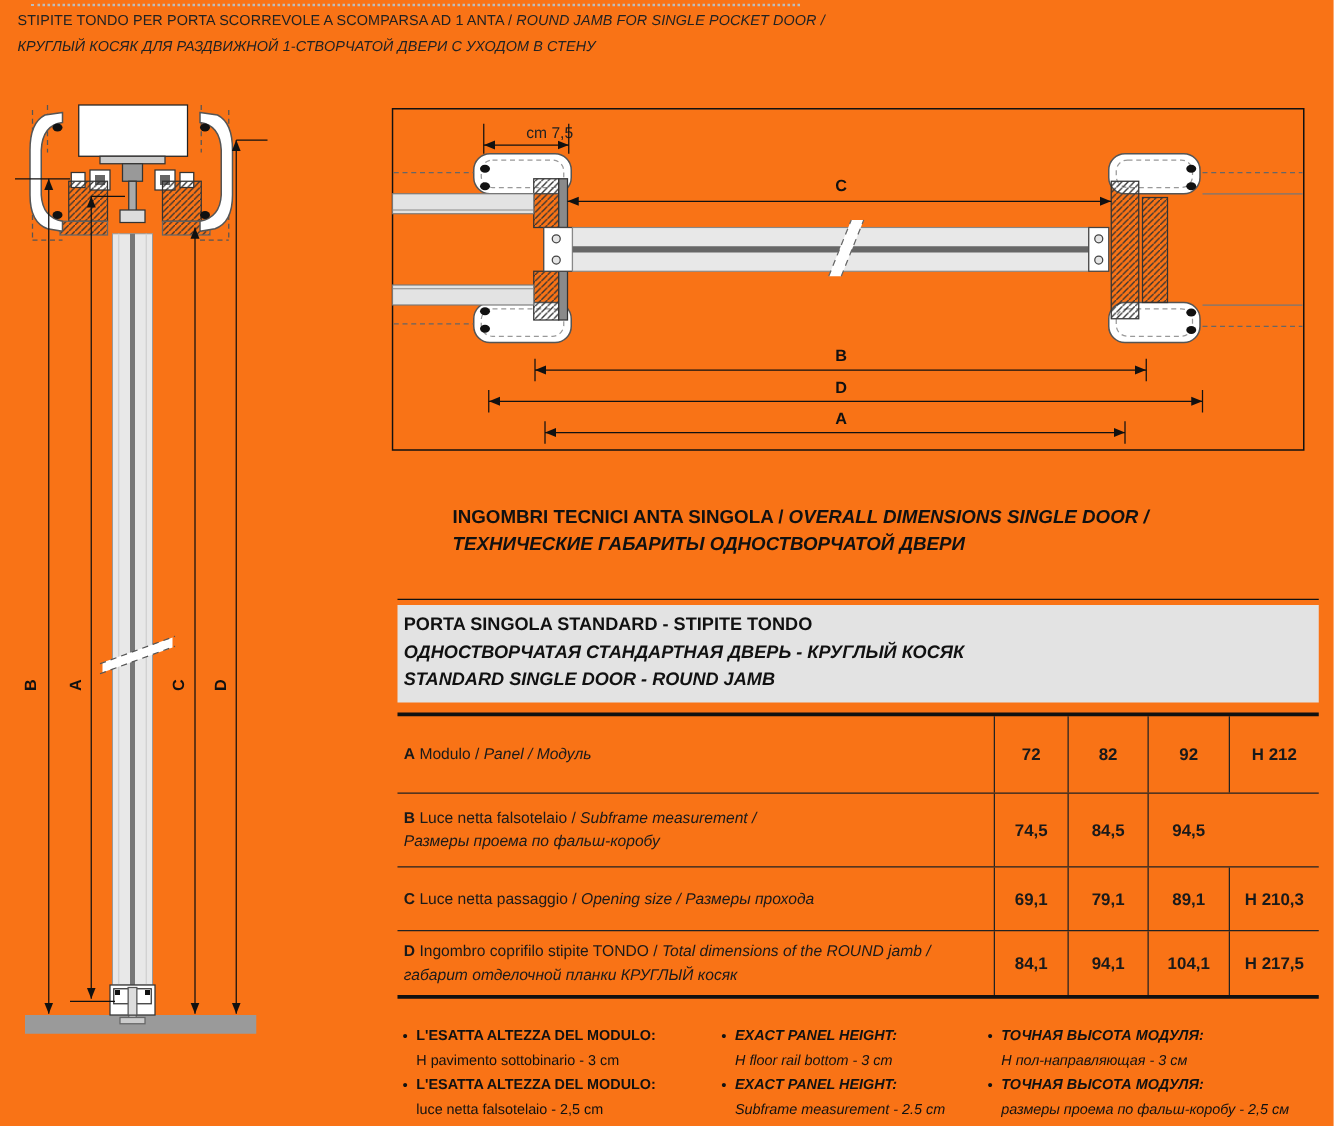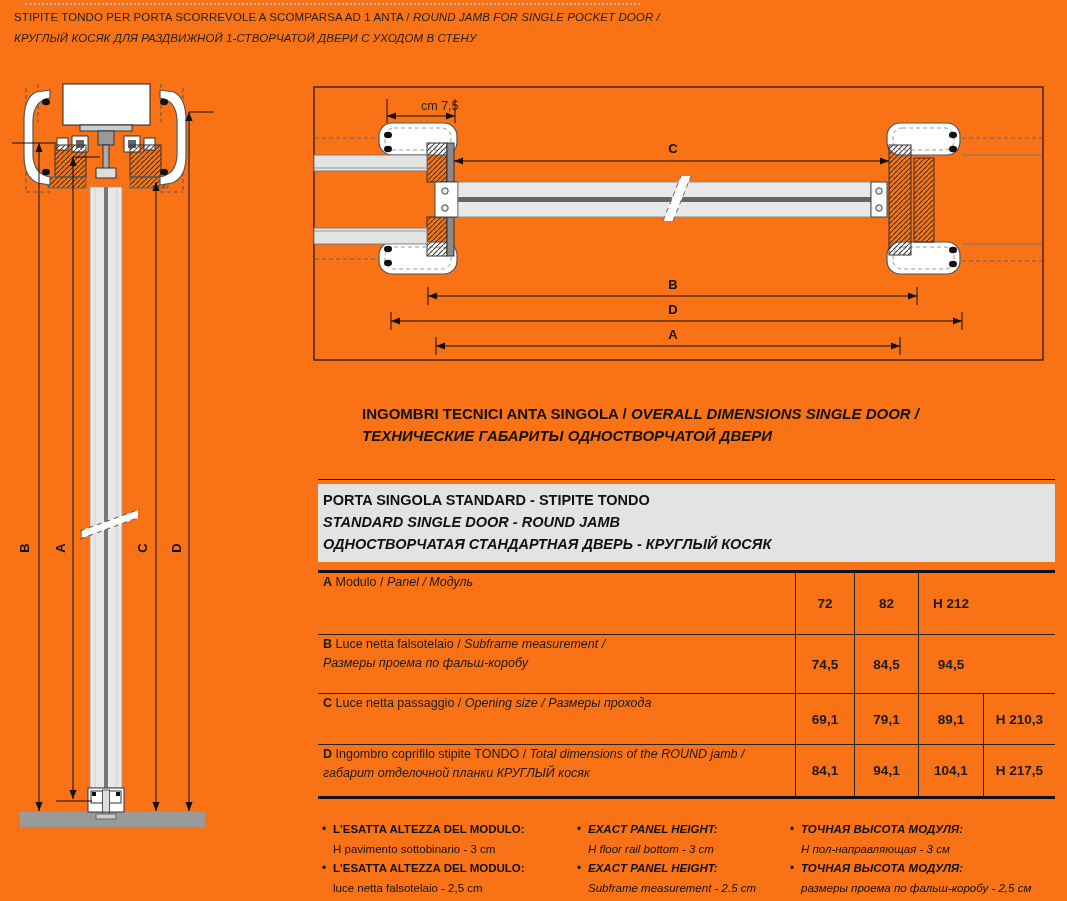--- a/index.html
+++ b/index.html
@@ -14,21 +14,21 @@
   svg{display:block;font-family:"Liberation Sans",sans-serif;}
   .sec-title{position:absolute;left:322px;top:403px;font-size:15px;font-weight:bold;line-height:22px;color:#111;margin-left:40px;}
   .rule{position:absolute;left:318px;top:479px;width:737px;height:1px;background:#111;}
   .graybox{position:absolute;left:318px;top:484px;width:737px;height:78px;background:#e3e3e3;
            font-size:14.5px;font-weight:bold;line-height:22px;color:#111;
            padding:5px 0 0 5px;box-sizing:border-box;}
   .dtable{position:absolute;left:318px;top:570px;width:737px;border-top:3px solid #111;border-bottom:3px solid #111;}
   .trow{display:flex;border-top:1px solid #222;}
   .trow:first-child{border-top:none;}
   .row-a{height:61px}.row-b{height:58px}.row-c{height:50px}.row-d{height:51px}
-  .tlabel{width:477px;box-sizing:border-box;display:flex;flex-direction:column;
+  .tlabel{width:477px;box-sizing:border-box;display:flex;flex-direction:column;justify-content:center;
           font-size:12.5px;line-height:19px;padding-left:5px;}
   .tletter{font-weight:bold;}
   .tval{box-sizing:border-box;border-left:1px solid #222;display:flex;align-items:center;justify-content:center;
         font-weight:bold;font-size:13.5px;}
   .trow .tval:nth-child(2){width:59px}
   .trow .tval:nth-child(3){width:64px}
   .trow .tval:nth-child(4){width:65px}
   .trow .tval:nth-child(5){width:72px}
   .notes{position:absolute;top:820px;font-size:11.5px;line-height:19.5px;color:#111;}
   #notes-it{left:322px;width:252px}
@@ -252,33 +252,34 @@
 
   <div class="sec-title">
     <div><span>INGOMBRI TECNICI ANTA SINGOLA / </span><span class="i">OVERALL DIMENSIONS SINGLE DOOR /</span></div>
     <div class="i">ТЕХНИЧЕСКИЕ ГАБАРИТЫ ОДНОСТВОРЧАТОЙ ДВЕРИ</div>
   </div>
 
   <div class="rule"></div>
 
   <div class="graybox">
     <div>PORTA SINGOLA STANDARD - STIPITE TONDO</div>
+    <div class="i">ОДНОСТВОРЧАТАЯ СТАНДАРТНАЯ ДВЕРЬ - КРУГЛЫЙ КОСЯК</div>
     <div class="i">STANDARD SINGLE DOOR - ROUND JAMB</div>
-    <div class="i">ОДНОСТВОРЧАТАЯ СТАНДАРТНАЯ ДВЕРЬ - КРУГЛЫЙ КОСЯК</div>
   </div>
 
   <div class="dtable">
 
     <div class="trow row-a">
       <div class="tlabel">
         <div><span class="tletter">A</span> <span>Modulo / </span><span class="i">Panel / Модуль</span></div>
         <div class="i"></div>
       </div>
       <div class="tval">72</div>
       <div class="tval">82</div>
+      <div class="tval">92</div>
       <div class="tval">H 212</div>
     </div>
 
     <div class="trow row-b">
       <div class="tlabel">
         <div><span class="tletter">B</span> <span>Luce netta falsotelaio / </span><span class="i">Subframe measurement /</span></div>
         <div class="i">Размеры проема по фальш-коробу</div>
       </div>
       <div class="tval">74,5</div>
       <div class="tval">84,5</div>

